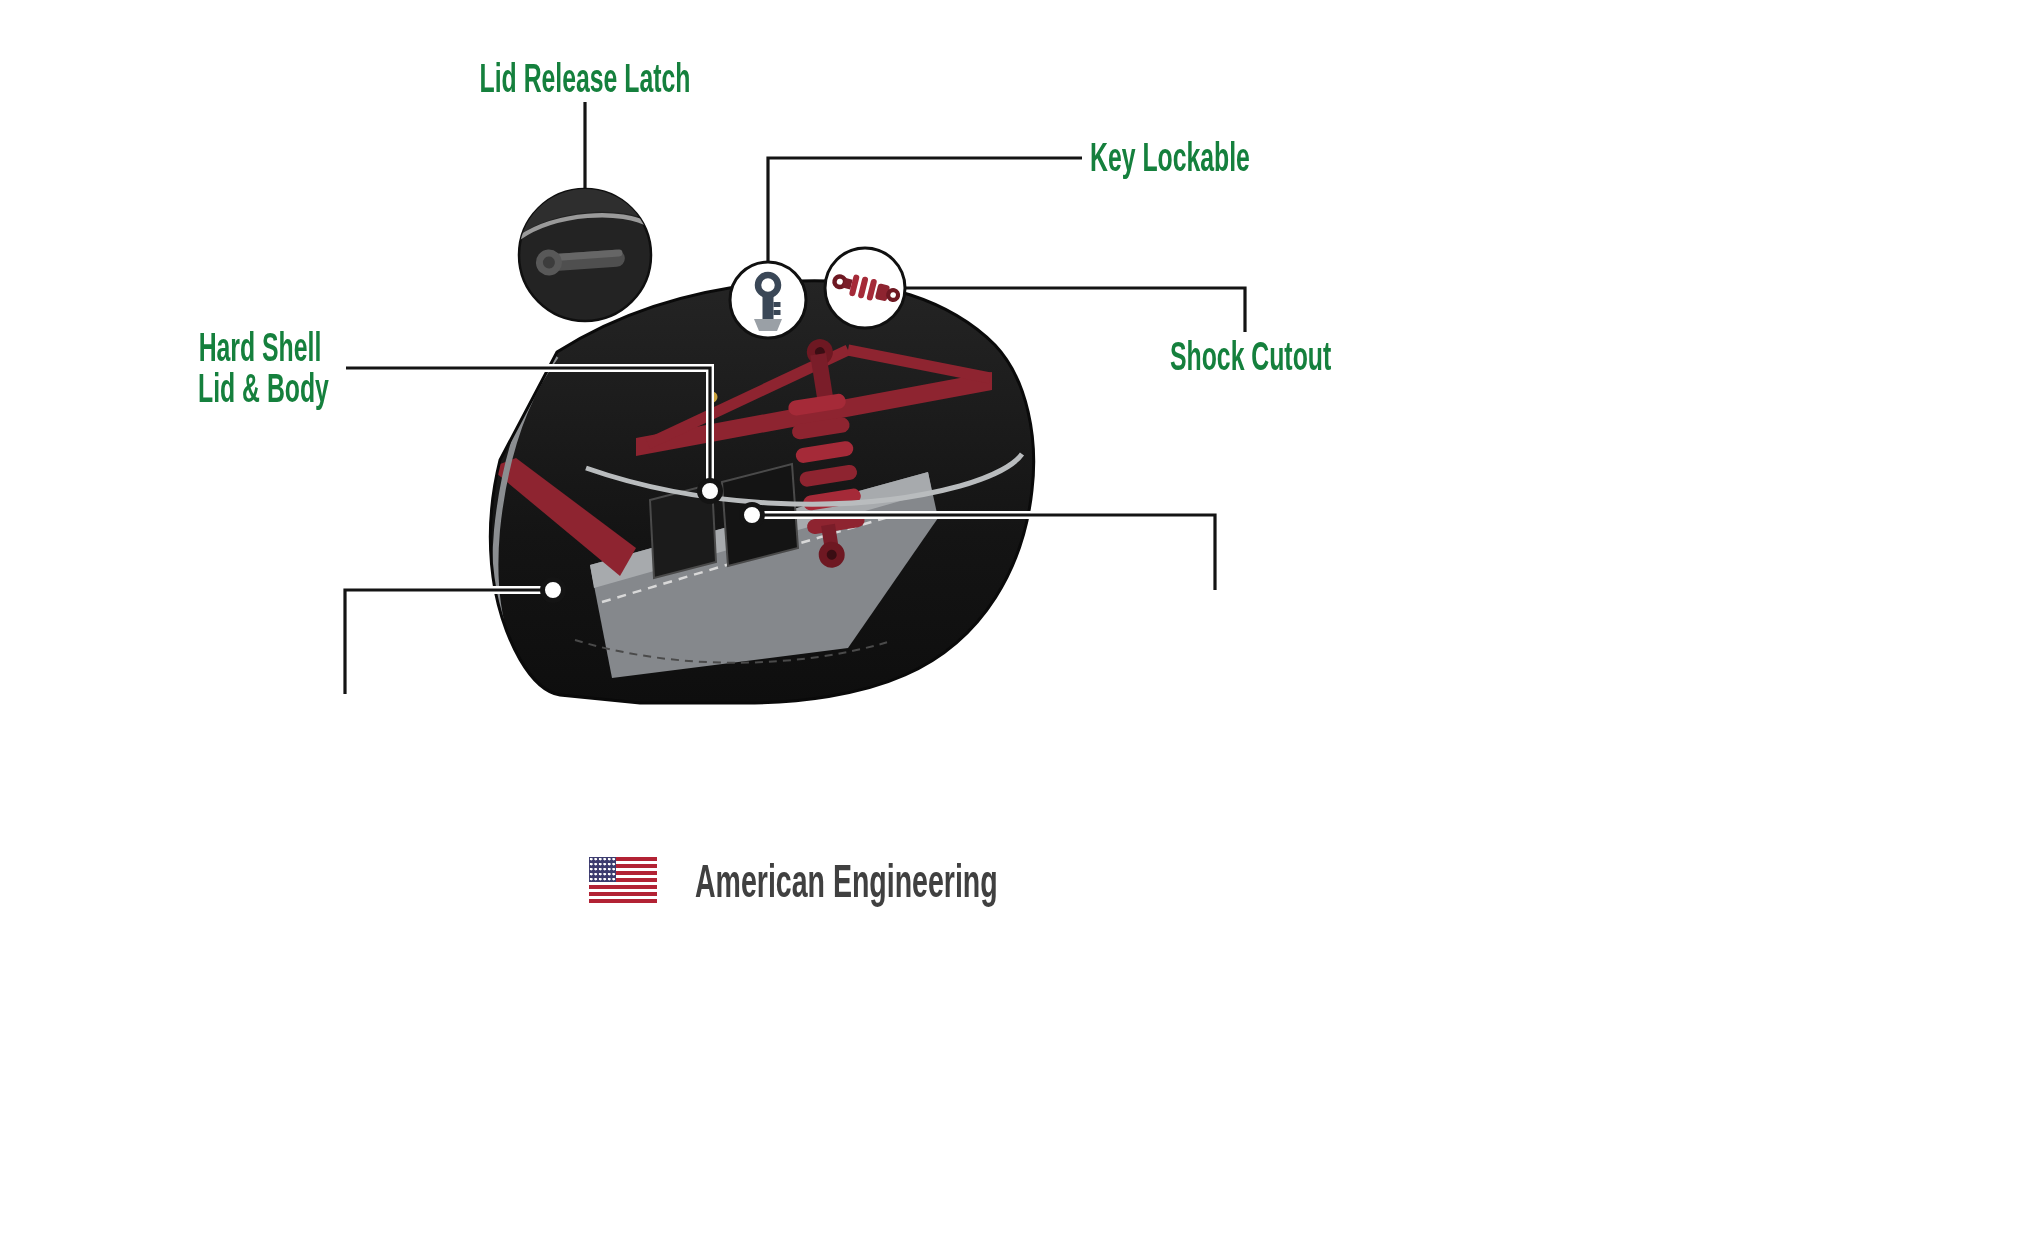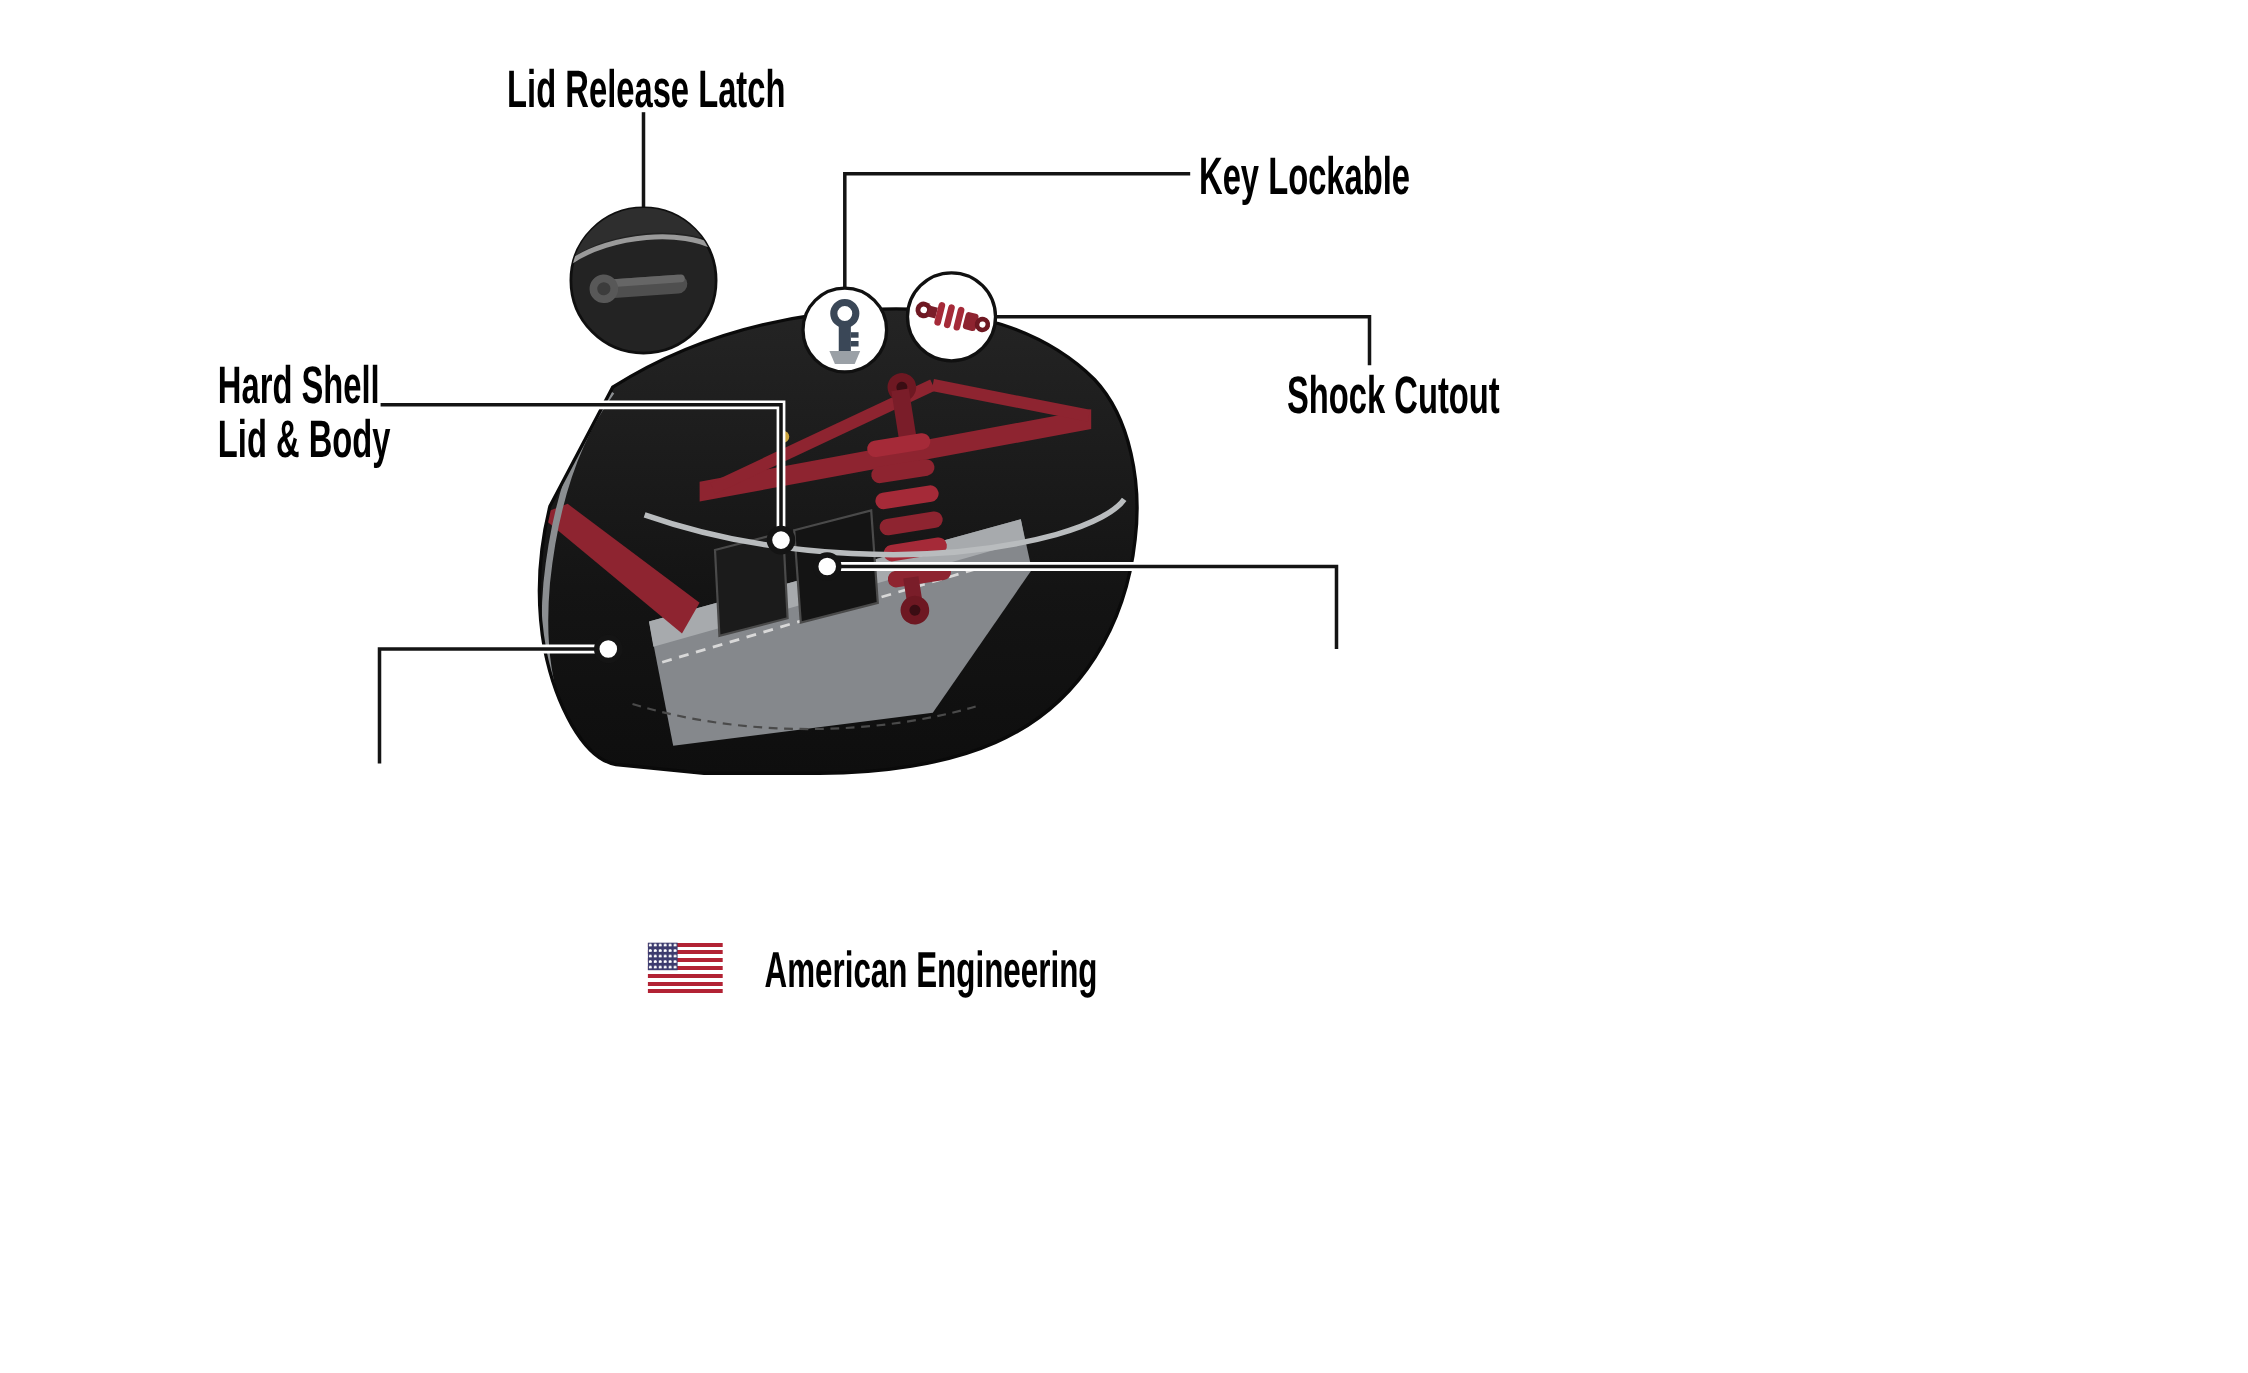--- a/index.html
+++ b/index.html
@@ -8,33 +8,33 @@
     width:2044px;
     height:1248px;
     background:#ffffff;
     overflow:hidden;
     font-family:"Liberation Sans",sans-serif;
   }
   svg.art{position:absolute;left:0;top:0;}
   .lbl{
     position:absolute;
     font-weight:700;
-    color:#000000;
-    font-size:48px;
+    color:#15803d;
+    font-size:40px;
     line-height:1.02;
     white-space:nowrap;
   }
   .lbl .cond{transform:scaleX(0.62);}
   .lbl.center{text-align:center;}
   .lbl.center .cond{transform-origin:50% 50%;text-align:center;}
   .lbl.left .cond{transform-origin:0 50%;text-align:left;}
   .footer-text{
     position:absolute;
     left:695px;top:858px;
-    font-weight:700;color:#000000;
+    font-weight:700;color:#404040;
     font-size:46px;line-height:1.0;white-space:nowrap;
   }
   .footer-text .cond{transform:scaleX(0.62);transform-origin:0 50%;display:inline-block;}
   .cond{display:block;}
   .flag{
     position:absolute;left:589px;top:857px;width:68px;height:46px;
     background:repeating-linear-gradient(to bottom,#B22234 0 3.54px,#ffffff 3.54px 7.08px);
   }
   .flag .canton{
     position:absolute;left:0;top:0;width:27px;height:24.8px;

